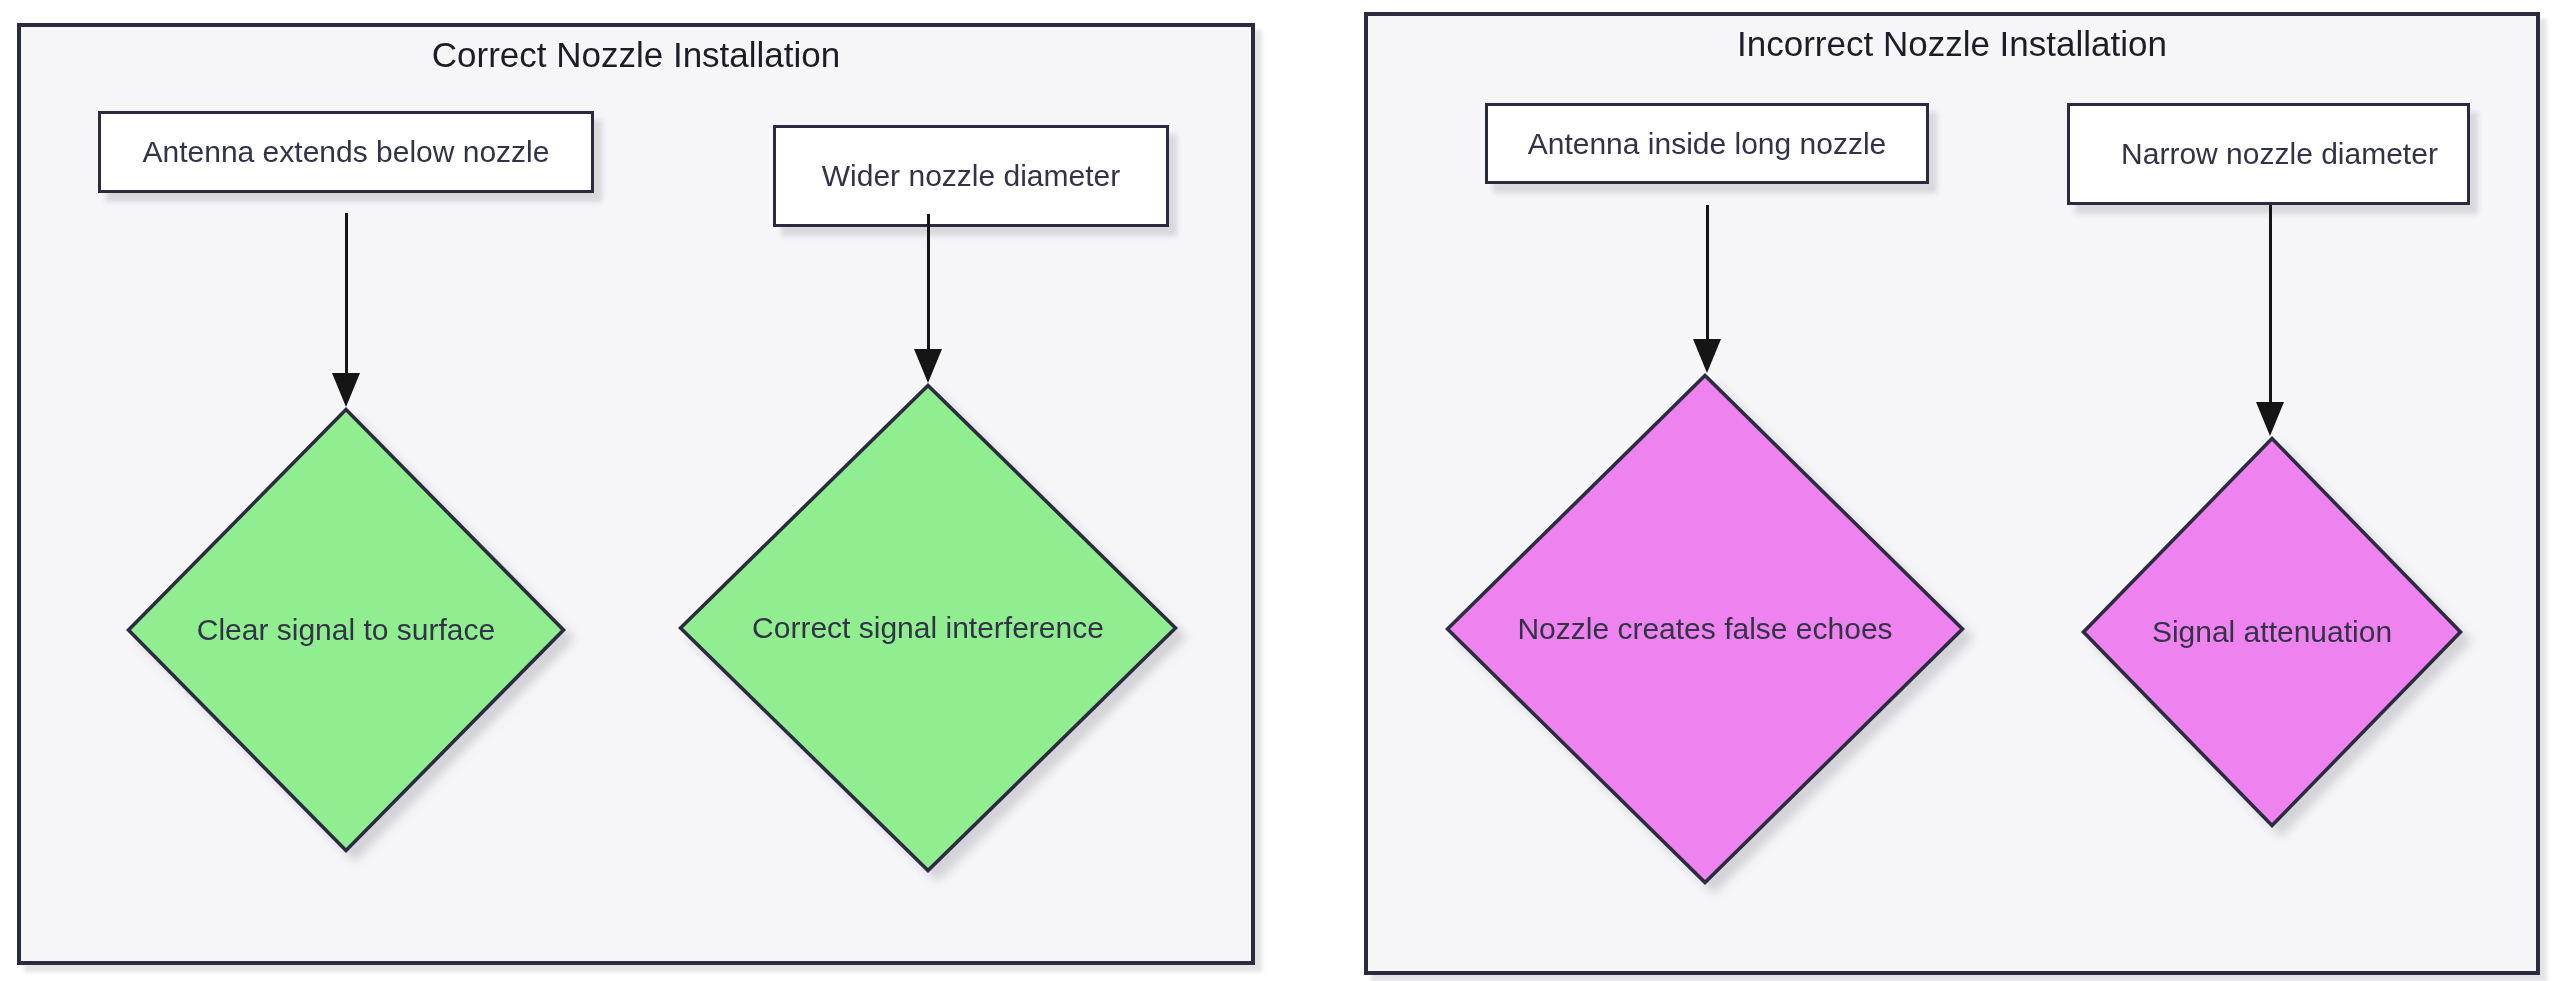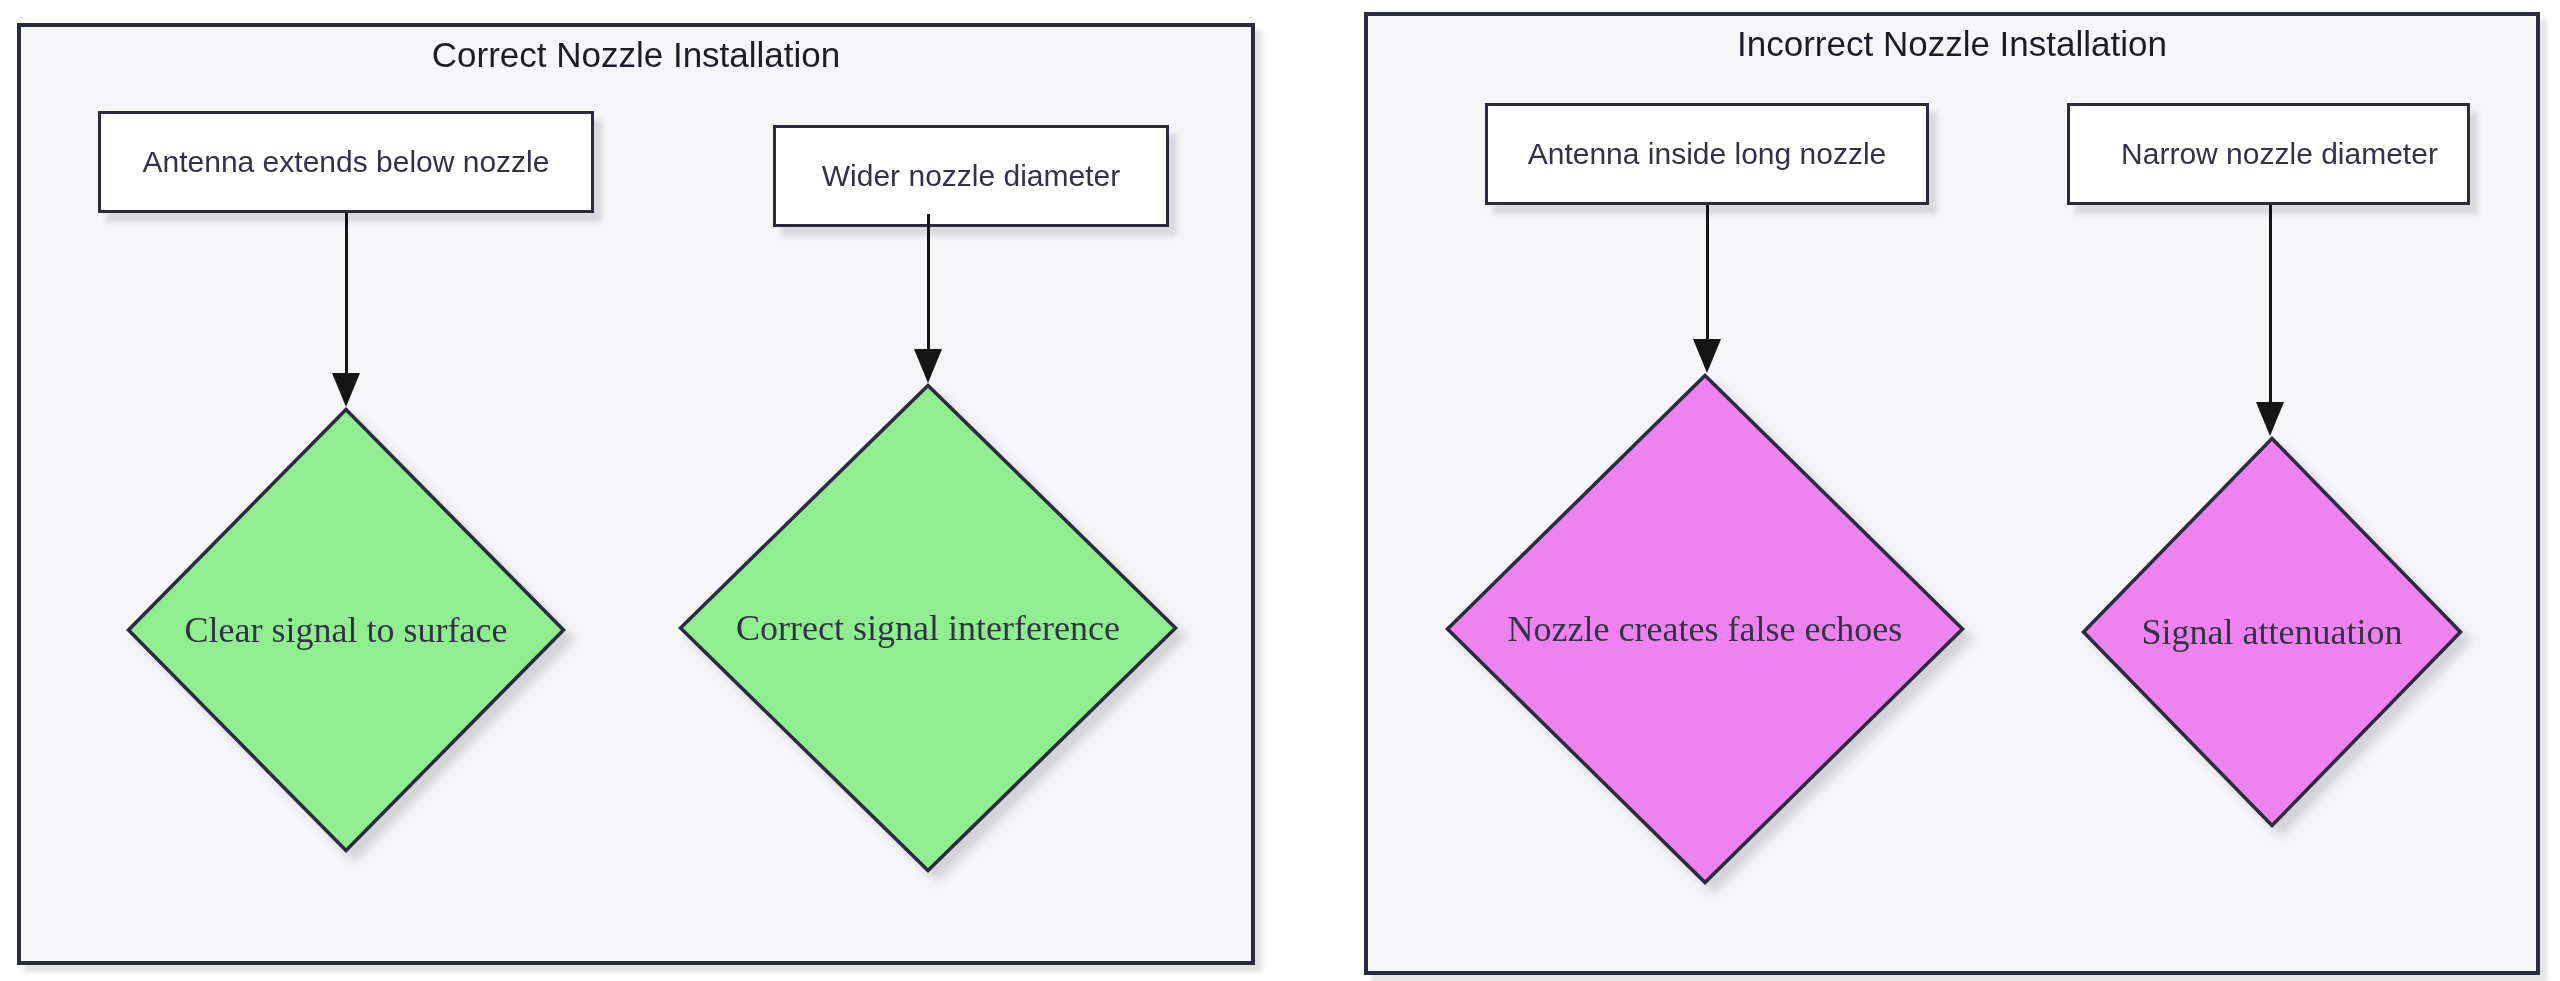--- a/index.html
+++ b/index.html
@@ -49,32 +49,31 @@
   }
   .diamond-outer, .diamond-inner{
     position:absolute;
     clip-path:polygon(50% 0, 100% 50%, 50% 100%, 0 50%);
   }
   .diamond-outer{inset:0; background:var(--border);}
   .diamond-inner{inset:5px; background:var(--fill,#ccc);}
   .diamond-label{
     position:absolute; inset:0;
     display:flex; align-items:center; justify-content:center;
-    font-size:36px; color:var(--text);
+    font-size:30px; color:var(--text);
     text-align:right;
-    font-family:Liberation Serif, serif;
   }
 </style>
 </head>
 <body style="--page-bg: #ffffff; --panel-bg: #f6f6f9; --border: #2b2b3f; --text: #333347; --title: #1d1d28; --arrow: #151515;">
 
 <section class="panel" style="left:17px; top:23px; width:1238px; height:942px;">
   <div class="panel-title">Correct Nozzle Installation</div>
 
-  <div class="cause-box" style="left:77px; top:84px; width:496px; height:102px;">
+  <div class="cause-box" style="left:77px; top:84px; width:496px; height:82px;">
     <span>Antenna extends below nozzle</span>
   </div>
 
   <div class="cause-box" style="left:716px; top:98px; width:396px; height:102px;margin-left:36px;">
     <span>Wider nozzle diameter</span>
   </div>
 
   <div class="arrow" style="left:311px; top:186px; height:194px;">
     <div class="arrow-line"></div>
     <div class="arrow-head"></div>
@@ -94,21 +93,21 @@
   <div class="diamond" style="left: 657px; top: 356px; width: 500px; height: 490px; --fill: #90ee90;">
     <div class="diamond-outer"></div>
     <div class="diamond-inner"></div>
     <div class="diamond-label">Correct signal interference</div>
   </div>
 </section>
 
 <section class="panel" style="left:1364px; top:12px; width:1176px; height:963px;">
   <div class="panel-title">Incorrect Nozzle Installation</div>
 
-  <div class="cause-box" style="left:117px; top:87px; width:444px; height:102px;">
+  <div class="cause-box" style="left:117px; top:87px; width:444px; height:81px;">
     <span>Antenna inside long nozzle</span>
   </div>
 
   <div class="cause-box" style="left:699px; top:87px; width:403px; height:102px;padding-left:22px;">
     <span>Narrow nozzle diameter</span>
   </div>
 
   <div class="arrow" style="left:325px; top:189px; height:168px;">
     <div class="arrow-line"></div>
     <div class="arrow-head"></div>

